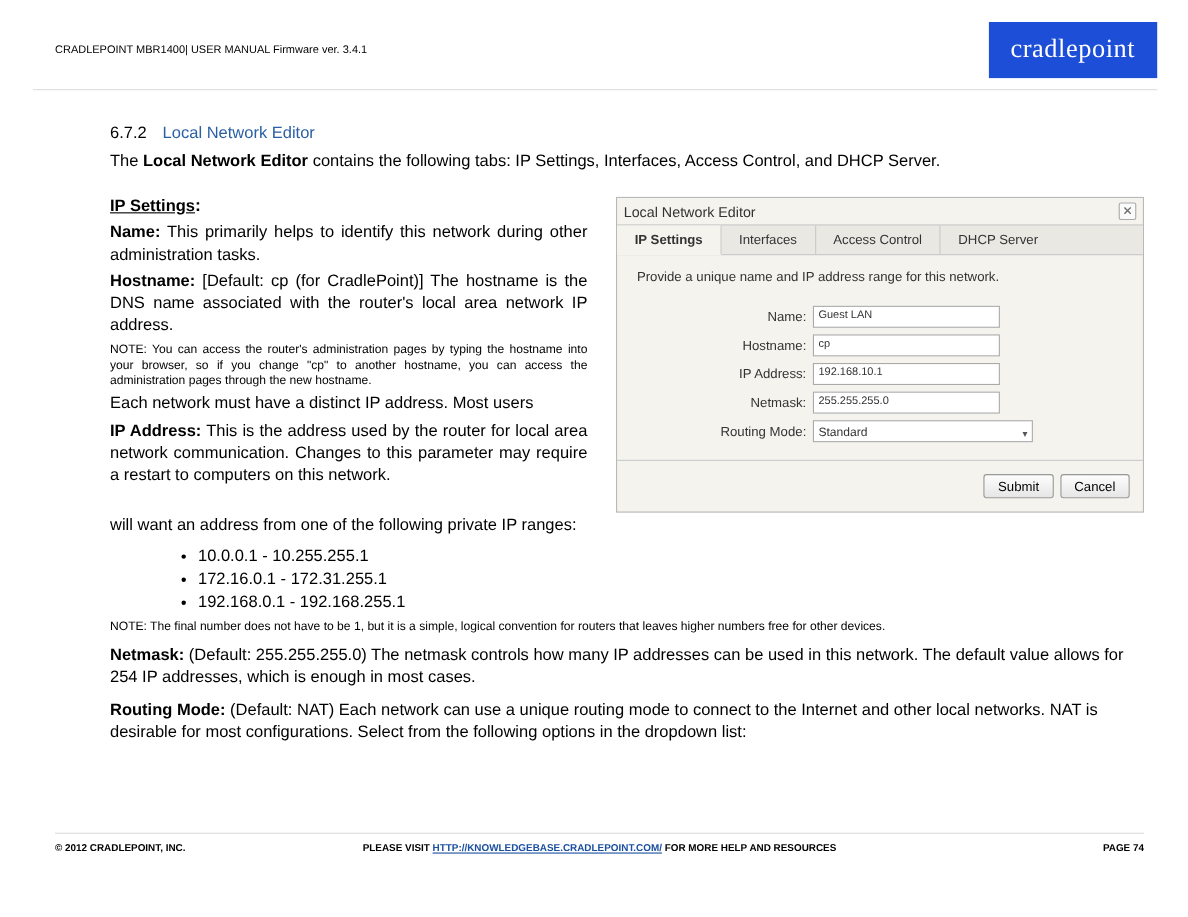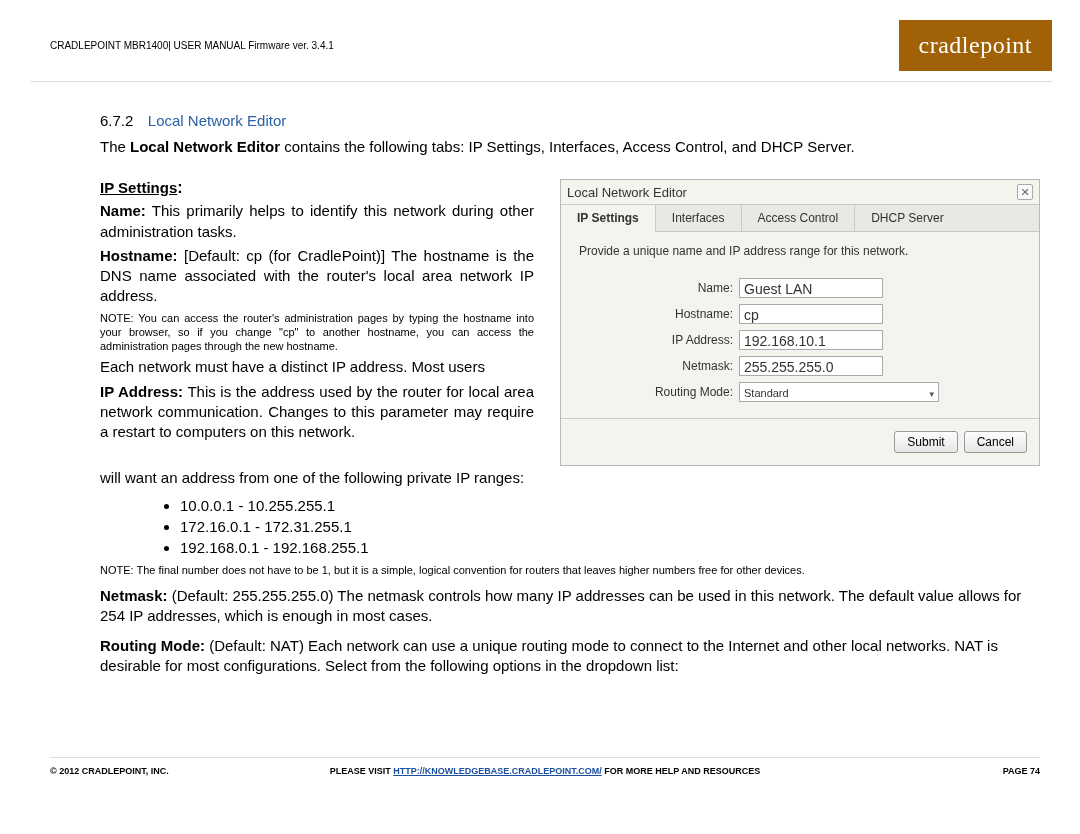--- a/index.html
+++ b/index.html
@@ -15,21 +15,21 @@
     display: flex;
     justify-content: space-between;
     align-items: center;
     padding: 20px 28px 10px 50px;
   }
   .header-text {
     font-size: 10px;
     color: #000;
   }
   .logo {
-    background: #a16207;
+    background: #1d4ed8;
     color: #fff;
     padding: 12px 20px;
     font-size: 24px;
     font-family: "Times New Roman", serif;
     letter-spacing: 0.5px;
   }
   .hr {
     border-top: 1px solid #ddd;
     margin: 0 28px 0 30px;
   }
@@ -154,22 +154,22 @@
   .form-label {
     width: 160px;
     text-align: right;
     padding-right: 6px;
     font-size: 12px;
   }
   .form-input {
     border: 1px solid #aaa;
     background: #fff;
     padding: 2px 4px;
-    font-size: 14px;
-    width: 144px;
+    font-size: 10px;
+    width: 170px;
     height: 20px;
   }
   .form-select {
     border: 1px solid #aaa;
     background: #fff;
     padding: 2px 4px;
     font-size: 11px;
     width: 200px;
     height: 20px;
     position: relative;

